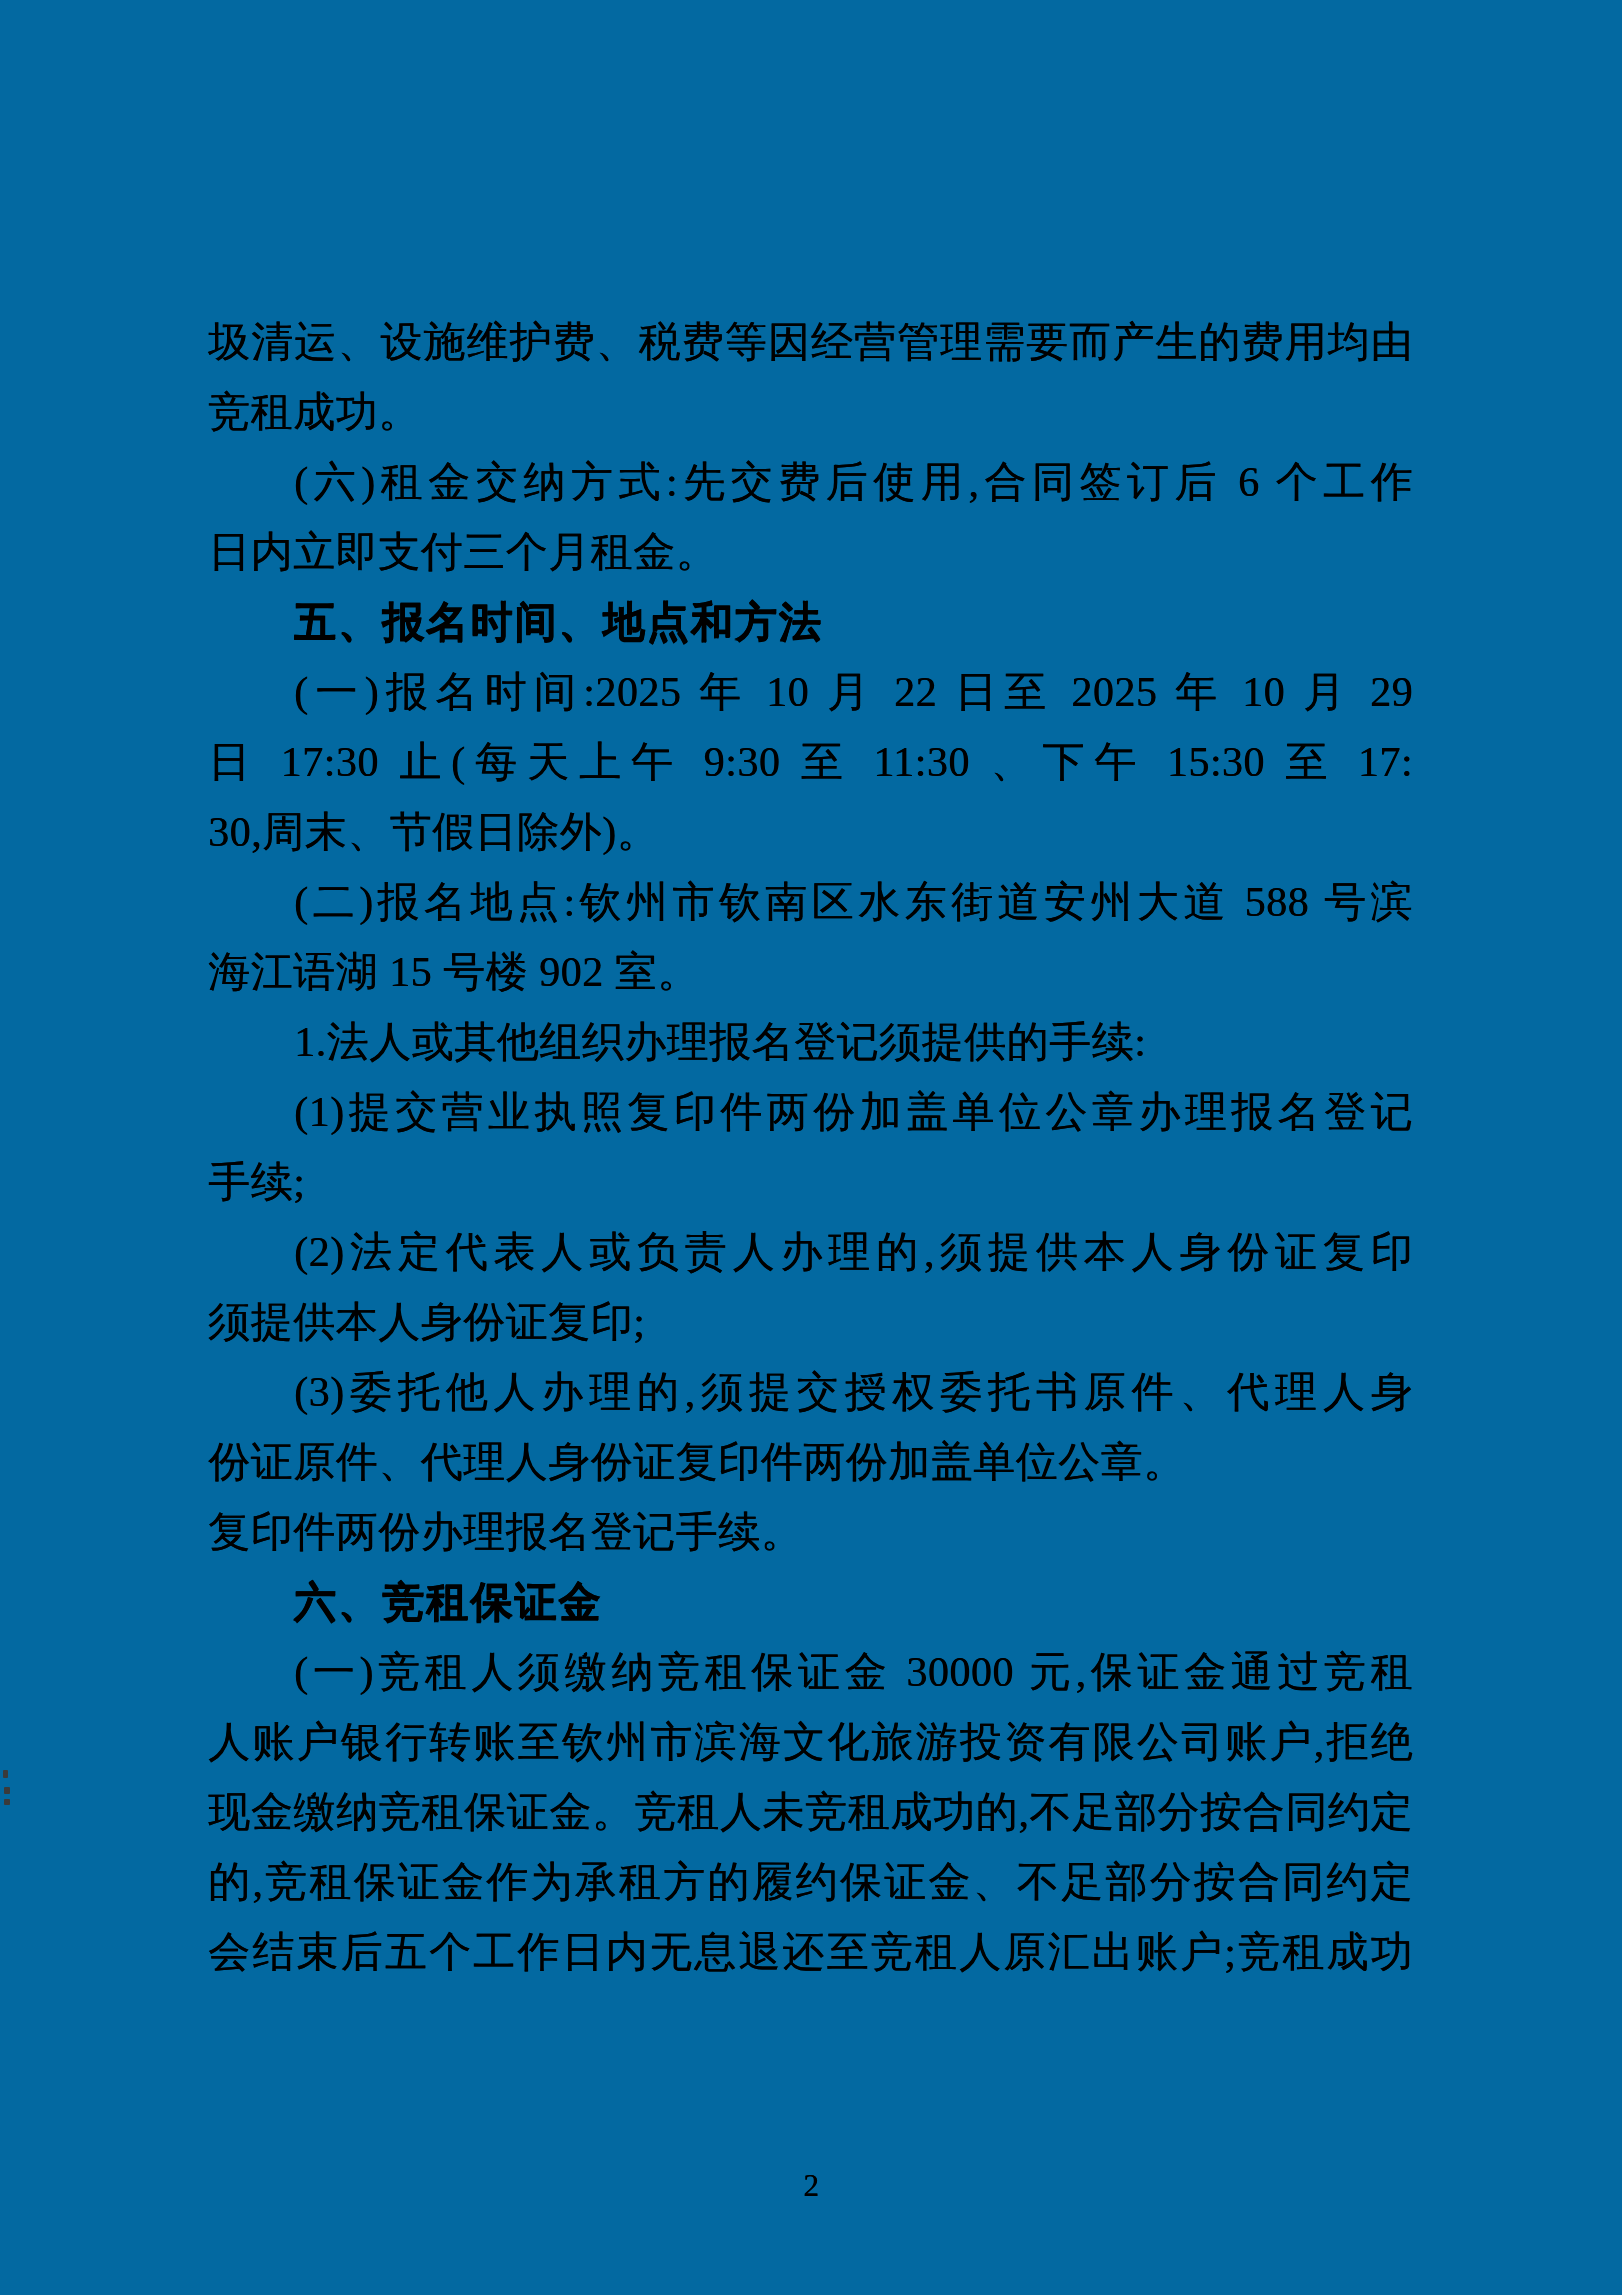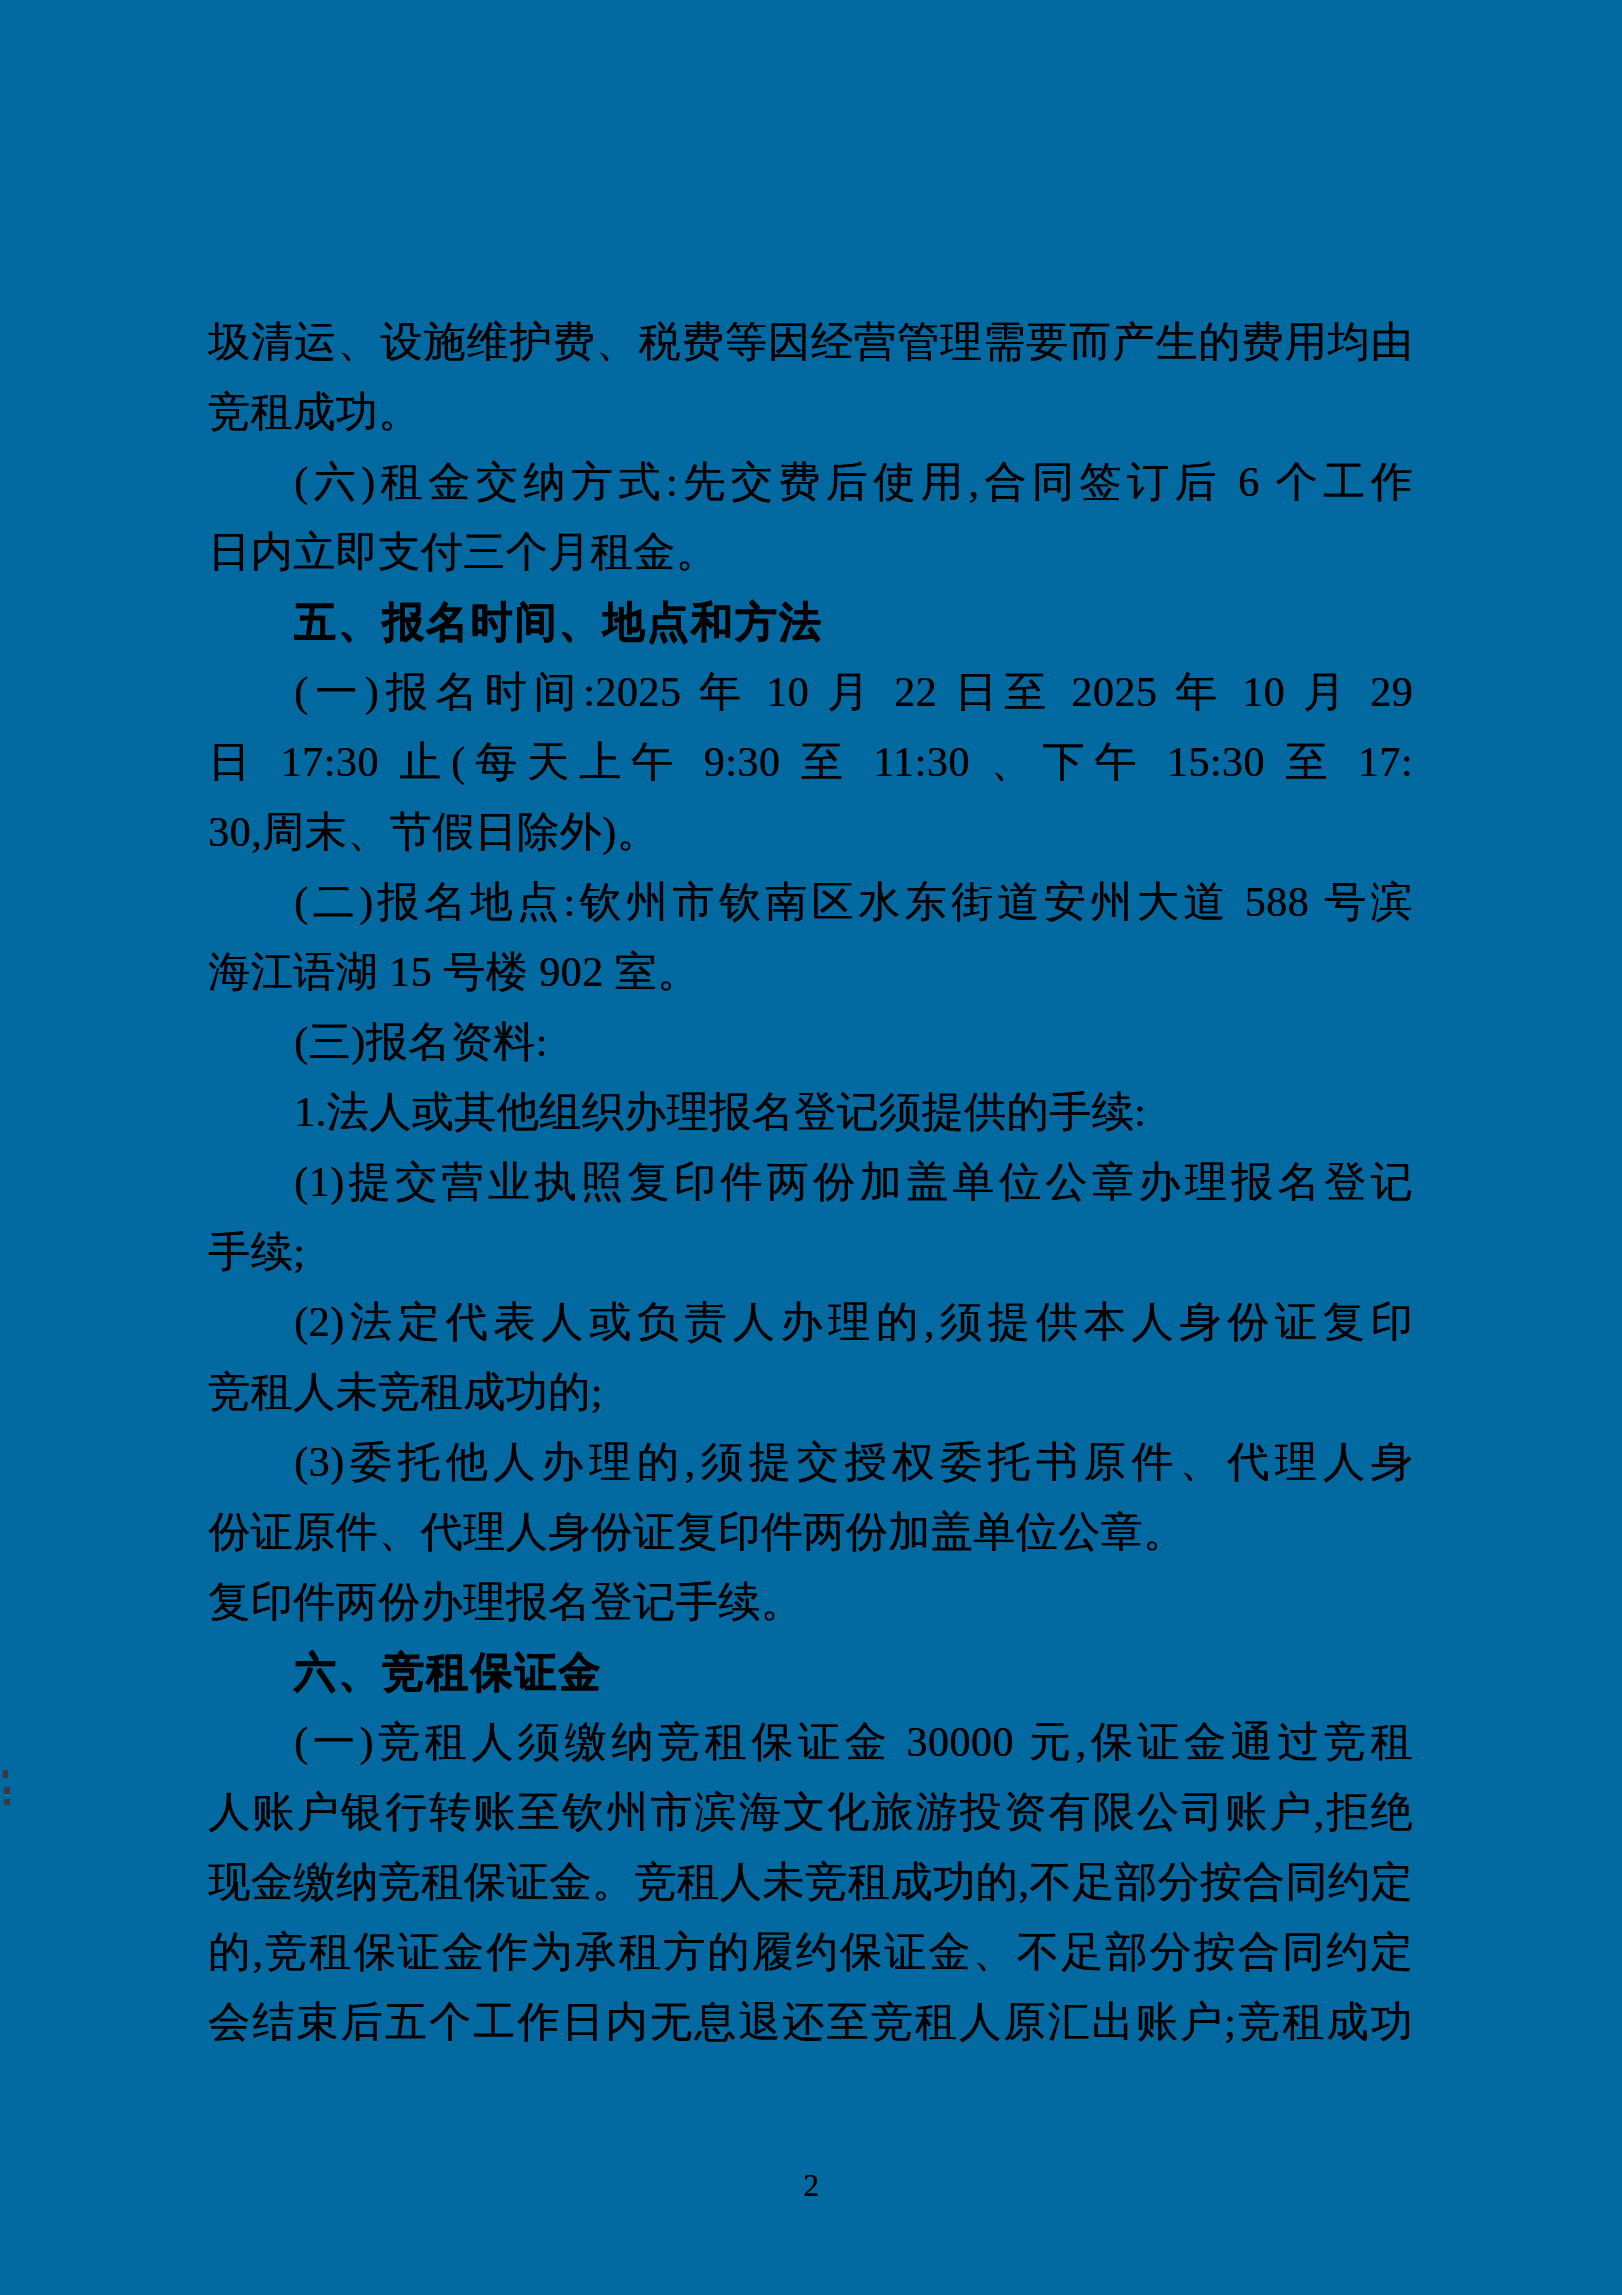--- a/index.html
+++ b/index.html
@@ -72,26 +72,25 @@
       <div class="line justify">圾清运、设施维护费、税费等因经营管理需要而产生的费用均由</div>
       <div class="line">竞租成功。</div>
       <div class="line indent justify">(六)租金交纳方式:先交费后使用,合同签订后 6 个工作</div>
       <div class="line">日内立即支付三个月租金。</div>
       <div class="line indent heading">五、报名时间、地点和方法</div>
       <div class="line indent justify">(一)报名时间:2025 年 10 月 22 日至 2025 年 10 月 29</div>
       <div class="line justify">日 17:30 止(每天上午 9:30 至 11:30 、下午 15:30 至 17:</div>
       <div class="line">30,周末、节假日除外)。</div>
       <div class="line indent justify">(二)报名地点:钦州市钦南区水东街道安州大道 588 号滨</div>
       <div class="line">海江语湖 15 号楼 902 室。</div>
-      <div class="line indent">(三)报名资料:</div>
       <div class="line indent">1.法人或其他组织办理报名登记须提供的手续:</div>
       <div class="line indent justify">(1)提交营业执照复印件两份加盖单位公章办理报名登记</div>
       <div class="line">手续;</div>
       <div class="line indent justify">(2)法定代表人或负责人办理的,须提供本人身份证复印</div>
-      <div class="line">竞租人未竞租成功的;</div>
+      <div class="line">须提供本人身份证复印;</div>
       <div class="line indent justify">(3)委托他人办理的,须提交授权委托书原件、代理人身</div>
       <div class="line">份证原件、代理人身份证复印件两份加盖单位公章。</div>
       <div class="line">复印件两份办理报名登记手续。</div>
       <div class="line indent heading">六、竞租保证金</div>
       <div class="line indent justify">(一)竞租人须缴纳竞租保证金 30000 元,保证金通过竞租</div>
       <div class="line justify">人账户银行转账至钦州市滨海文化旅游投资有限公司账户,拒绝</div>
       <div class="line justify">现金缴纳竞租保证金。竞租人未竞租成功的,不足部分按合同约定</div>
       <div class="line justify">的,竞租保证金作为承租方的履约保证金、不足部分按合同约定</div>
       <div class="line justify">会结束后五个工作日内无息退还至竞租人原汇出账户;竞租成功</div>
     </div>

